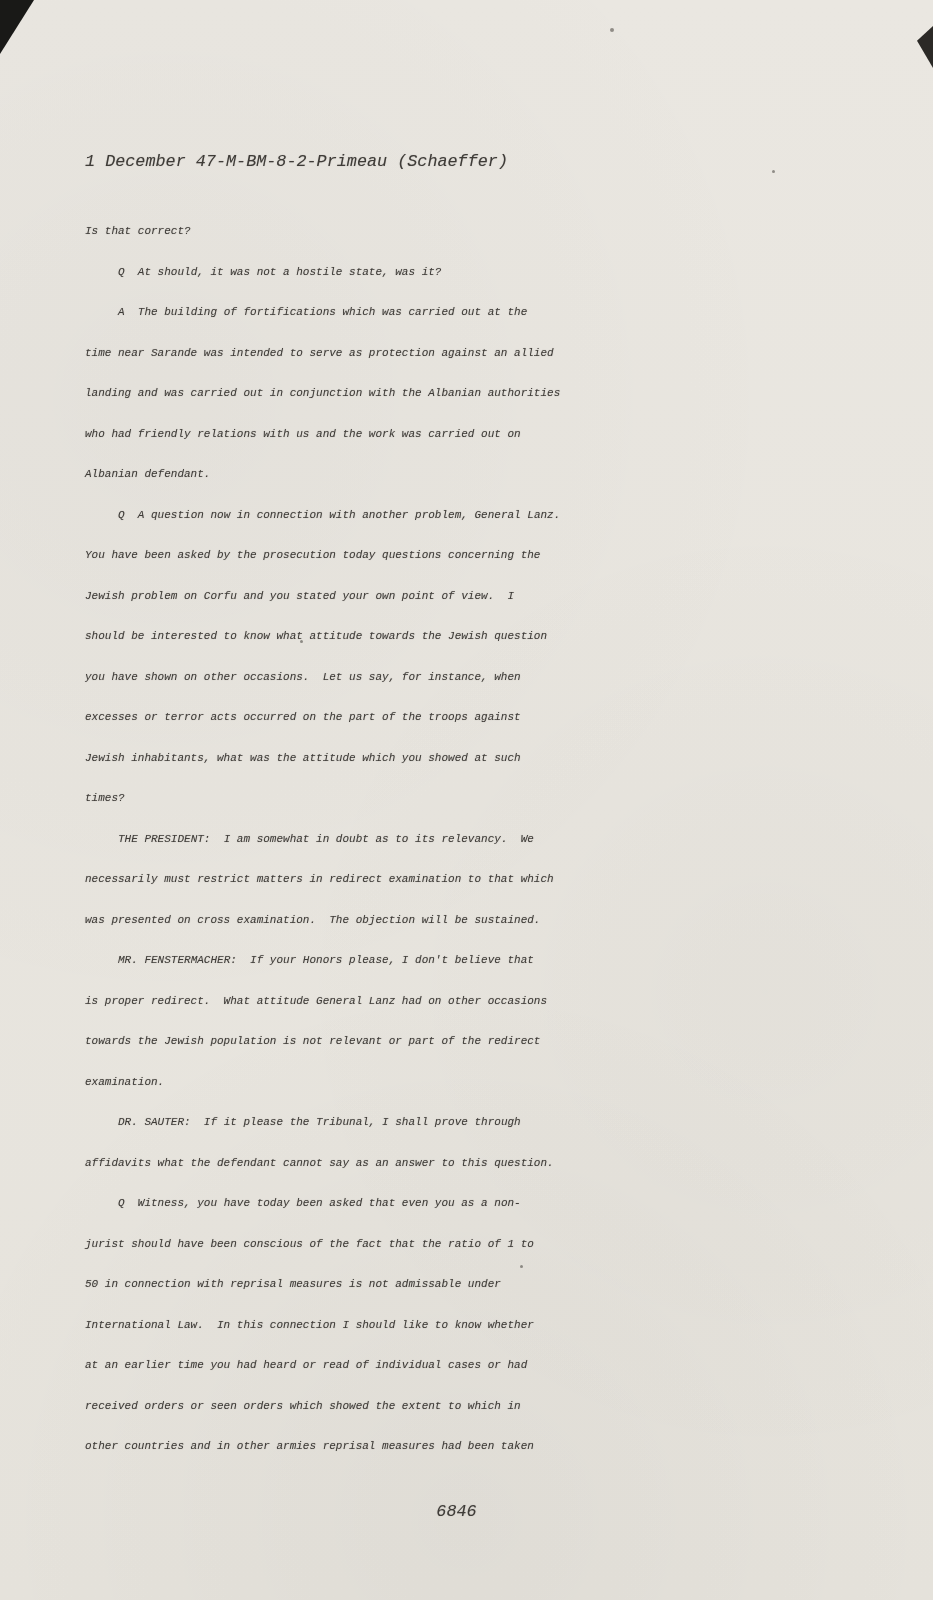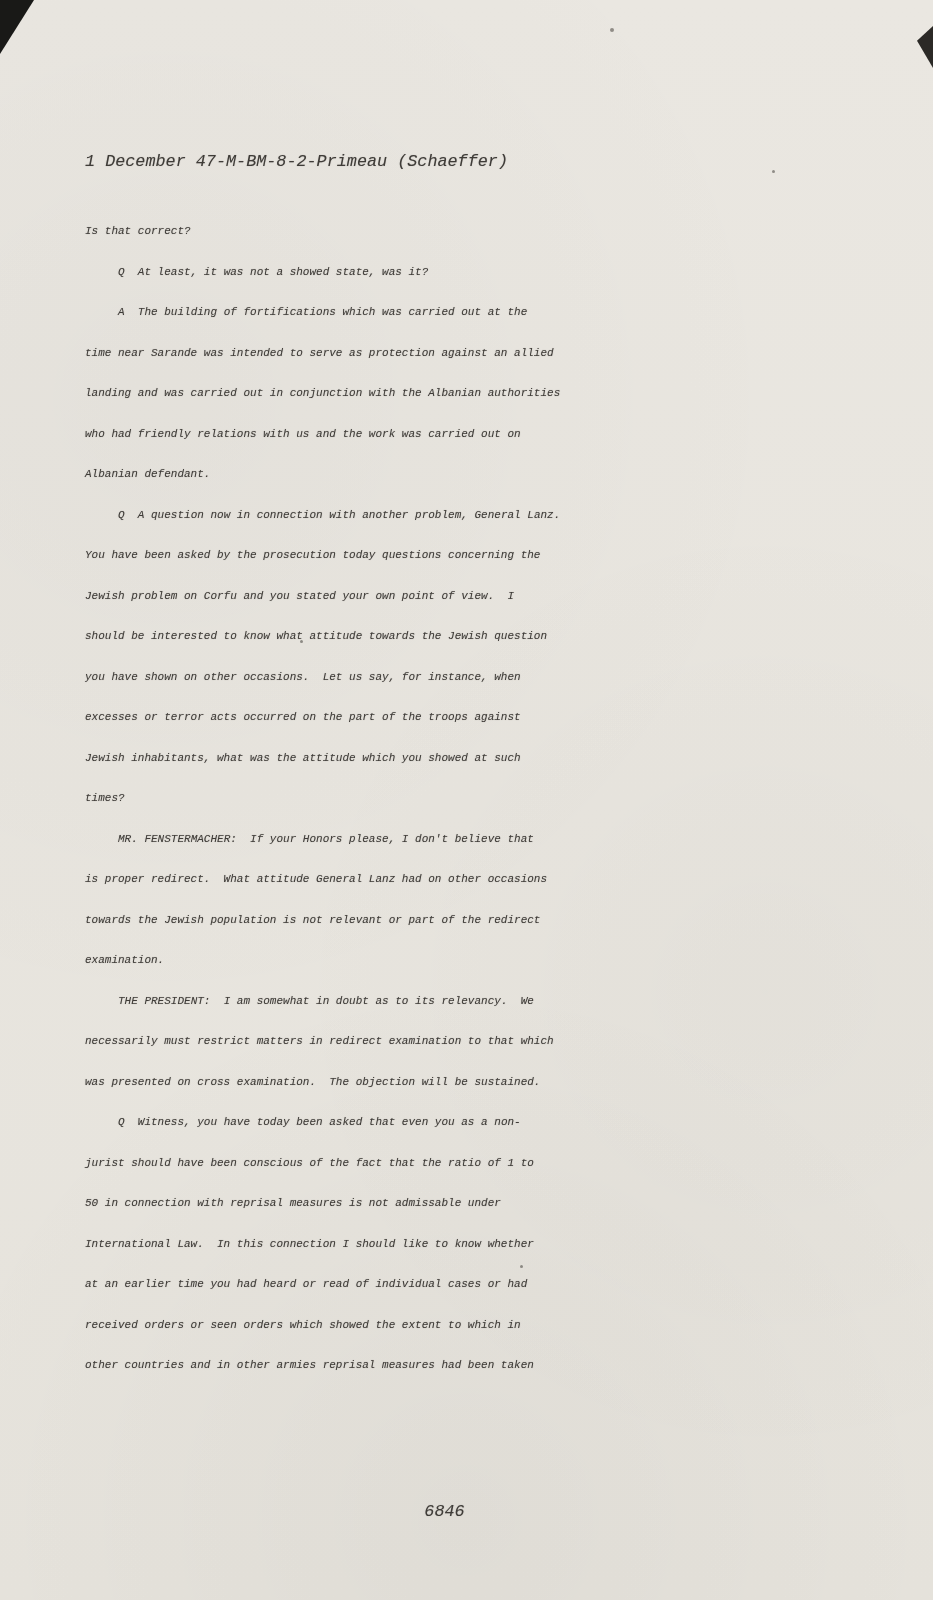--- a/index.html
+++ b/index.html
@@ -44,21 +44,21 @@
     width: 770px;
     font-size: 11px;
     line-height: 40.5px;
   }
   .para {
     margin: 0;
     white-space: pre-wrap;
   }
   .page-number {
     position: absolute;
-    left: 72px;
+    left: 84px;
     top: 1498px;
     width: 745px;
     text-align: center;
     font-size: 16.8px;
     line-height: 28px;
   }
   
   .corner-tl {
     position: absolute;
     top: 0;
@@ -98,41 +98,43 @@
   <div class="speck speck-2"></div>
   <div class="speck speck-3"></div>
   <div class="speck speck-4"></div>
 
   <div class="header ink">
     <div>1 December 47-M-BM-8-2-Primeau (Schaeffer)</div>
   </div>
 
   <div class="body-text ink">
       <p class="para">Is that correct?</p>
-      <p class="para">     Q  At least, it was not a showed state, was it?</p>
+      <p class="para">     Q  At should, it was not a hostile state, was it?</p>
       <p class="para">     A  The building of fortifications which was carried out at the
 time near Sarande was intended to serve as protection against an allied
 landing and was carried out in conjunction with the Albanian authorities
 who had friendly relations with us and the work was carried out on
 Albanian defendant.</p>
       <p class="para">     Q  A question now in connection with another problem, General Lanz.
 You have been asked by the prosecution today questions concerning the
 Jewish problem on Corfu and you stated your own point of view.  I
 should be interested to know what attitude towards the Jewish question
 you have shown on other occasions.  Let us say, for instance, when
 excesses or terror acts occurred on the part of the troops against
 Jewish inhabitants, what was the attitude which you showed at such
 times?</p>
+      <p class="para">     THE PRESIDENT:  I am somewhat in doubt as to its relevancy.  We
+necessarily must restrict matters in redirect examination to that which
+was presented on cross examination.  The objection will be sustained.</p>
       <p class="para">     MR. FENSTERMACHER:  If your Honors please, I don't believe that
 is proper redirect.  What attitude General Lanz had on other occasions
 towards the Jewish population is not relevant or part of the redirect
 examination.</p>
-      <p class="para">     THE PRESIDENT:  I am somewhat in doubt as to its relevancy.  We
-necessarily must restrict matters in redirect examination to that which
-was presented on cross examination.  The objection will be sustained.</p>
+      <p class="para">     DR. SAUTER:  If it please the Tribunal, I shall prove through
+affidavits what the defendant cannot say as an answer to this question.</p>
       <p class="para">     Q  Witness, you have today been asked that even you as a non-
 jurist should have been conscious of the fact that the ratio of 1 to
 50 in connection with reprisal measures is not admissable under
 International Law.  In this connection I should like to know whether
 at an earlier time you had heard or read of individual cases or had
 received orders or seen orders which showed the extent to which in
 other countries and in other armies reprisal measures had been taken</p>
     </div>
 
   <div class="page-number ink">6846</div>

